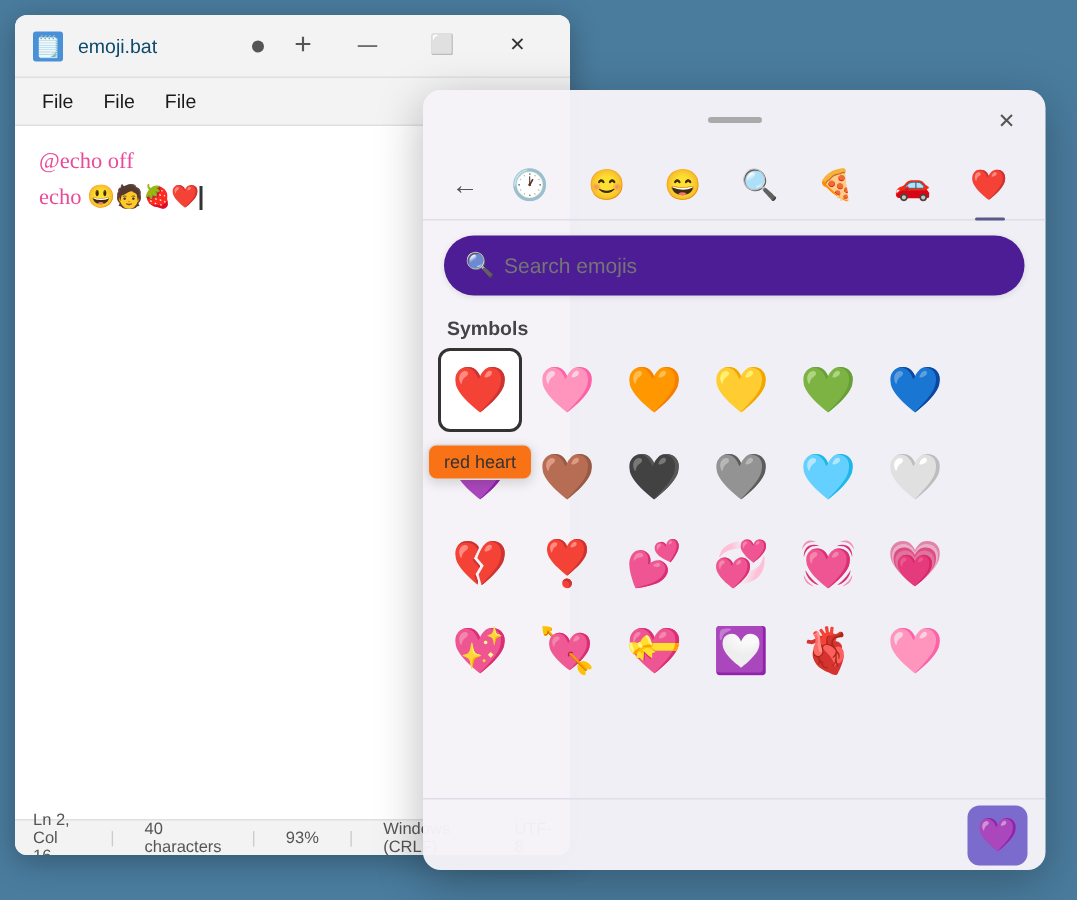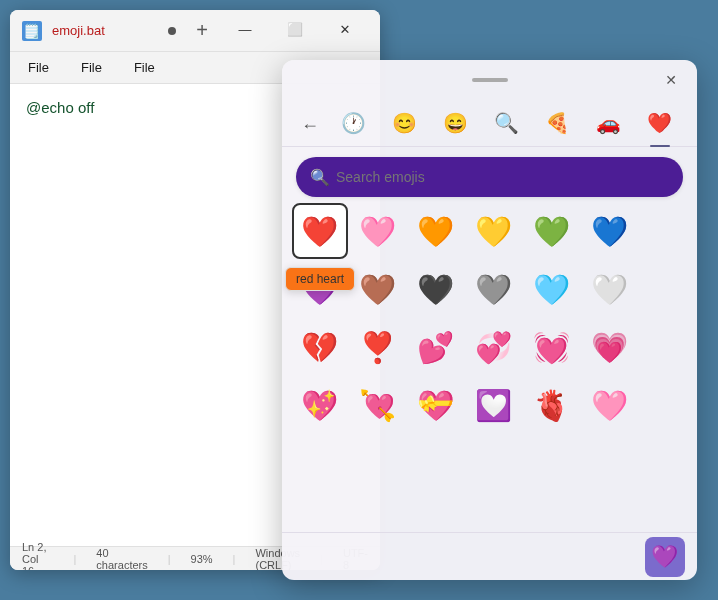--- a/index.html
+++ b/index.html
@@ -41,58 +41,58 @@
       background: #4a90d9;
       border-radius: 2px;
       display: flex;
       align-items: center;
       justify-content: center;
       font-size: 12px;
       color: white;
     }
     .notepad-title {
       font-size: 13px;
-      color: #b91c1c;
+      color: #0c4a6e;
       flex: 1;
     }
     .titlebar-controls {
       display: flex;
       gap: 4px;
     }
     .titlebar-btn {
       width: 46px;
       height: 30px;
       display: flex;
       align-items: center;
       justify-content: center;
       border-radius: 4px;
       font-size: 13px;
       cursor: pointer;
       color: #333;
     }
     .notepad-menu {
       display: flex;
-      gap: 12px;
+      gap: 0;
       padding: 4px 8px;
       background: #f3f3f3;
       border-bottom: 1px solid #e0e0e0;
     }
     .menu-item {
       padding: 4px 10px;
       font-size: 13px;
       color: #1a1a1a;
       border-radius: 4px;
       cursor: pointer;
     }
     .notepad-content {
       flex: 1;
       padding: 12px 16px;
-      font-family: Liberation Sans, sans-serif;
+      font-family: Liberation Serif, serif;
       font-size: 15px;
-      color: #14532d;
+      color: #ec4899;
       background: white;
       line-height: 1.6;
     }
     .cursor-line::after {
       content: '';
       display: inline-block;
       width: 2px;
       height: 16px;
       background: #333;
       vertical-align: text-bottom;
@@ -328,20 +328,23 @@
       <div class="titlebar-btn close">✕</div>
     </div>
   </div>
   <div class="notepad-menu">
     <div class="menu-item">File</div>
     <div class="menu-item">File</div>
     <div class="menu-item">File</div>
   </div>
   <div class="notepad-content">
     <div>@echo off</div>
+    <div>
+      <span>echo </span><span>😃🧑🍓❤️</span><span class="cursor-line"></span>
+    </div>
   </div>
   <div class="notepad-statusbar">
     <span>Ln 2, Col 16</span>
     <span class="status-sep">|</span>
     <span>40 characters</span>
     <span class="status-sep">|</span>
     <span>93%</span>
     <span class="status-sep">|</span>
     <span>Windows (CRLF)</span>
     <span class="status-sep">|</span>
@@ -363,20 +366,21 @@
       <div class="nav-icon-item">🔍</div>
       <div class="nav-icon-item">🍕</div>
       <div class="nav-icon-item">🚗</div>
       <div class="nav-icon-item active">❤️</div>
     </div>
   </div>
   <div class="search-box">
     <span class="search-icon-inside">🔍</span>
     <input type="text" placeholder="Search emojis" style="">
   </div>
+  <div class="section-label">Symbols</div>
   <div class="emoji-grid">
 
     <div class="emoji-row">
       <div class="emoji-cell selected" style="position:relative;">
         ❤️
         <div class="tooltip">red heart</div>
       </div>
       <div class="emoji-cell">🩷</div>
       <div class="emoji-cell">🧡</div>
       <div class="emoji-cell">💛</div>

